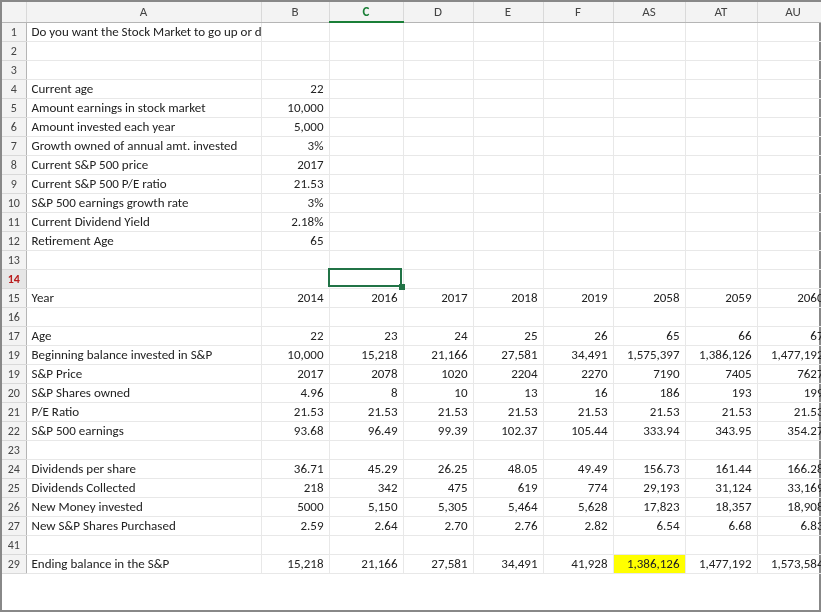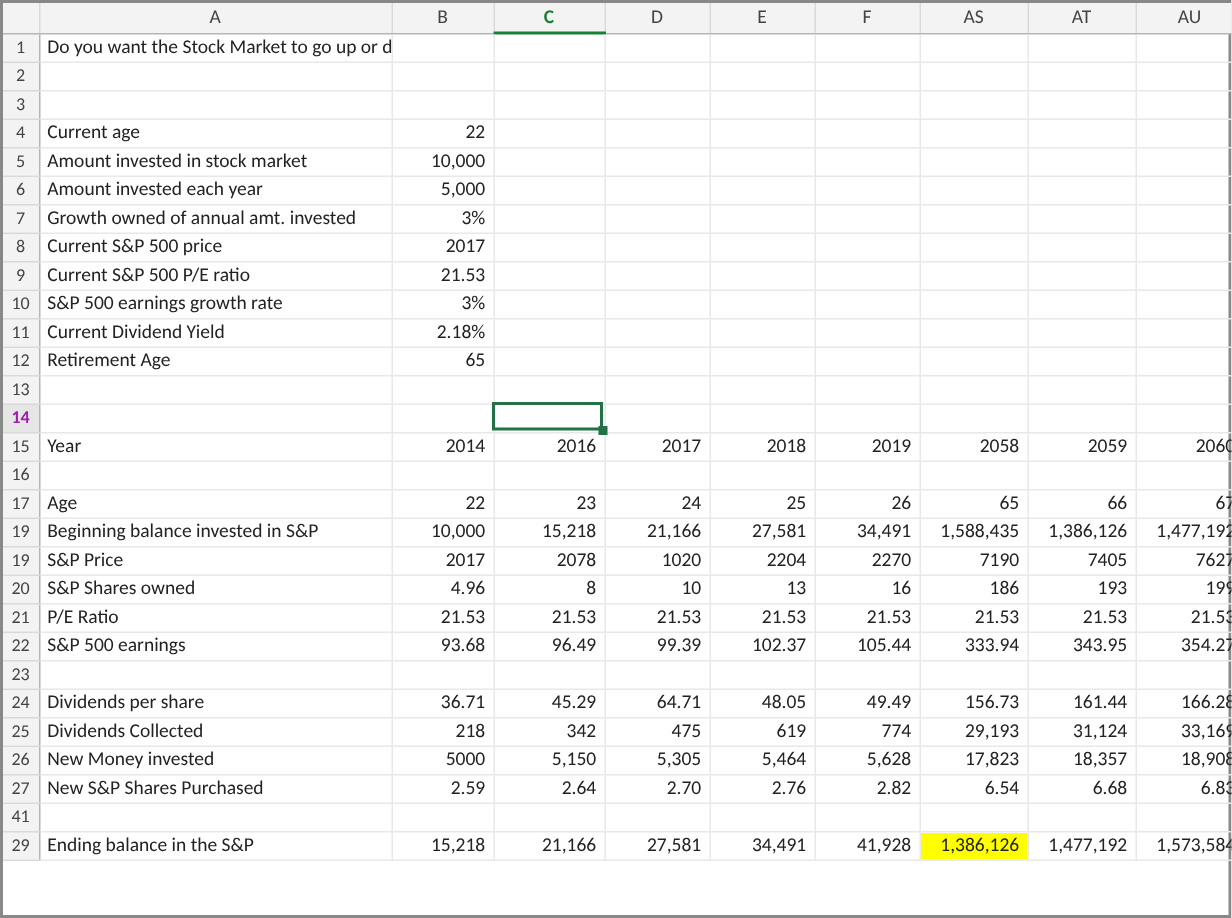--- a/index.html
+++ b/index.html
@@ -6,21 +6,21 @@
   html, body { width: 821px; height: 612px; overflow: hidden; font-family: Calibri, Arial, sans-serif; font-size: 13px; color: #222; background: #fff; }
   .frame { width: 821px; height: 612px; border: 2px solid #888; background: #fff; position: relative; }
   table { border-collapse: collapse; table-layout: fixed; width: 100%; }
 
   
   .hdr td, .hdr th { background: #f3f3f3; border-right: 1px solid #d9d9d9; border-bottom: 1px solid #b5b5b5; text-align: center; height: 20px; font-weight: normal; color: #444; }
   .hdr .active-col { color: #1a7f37; font-weight: bold; border-bottom: 2px solid #1a7f37; }
 
   
   .rowhdr { width: 22px; background: #f3f3f3; border-right: 1px solid #b5b5b5; border-bottom: 1px solid #d9d9d9; text-align: center; color: #444; font-size: 12px; }
-  .rowhdr.active { background: #e6e6e6; font-weight: bold; color: #a21caf; }
+  .rowhdr.active { background: #e6e6e6; font-weight: bold; color: #b91c1c; }
 
   
   td.cell { border-right: 1px solid #e8e8e8; border-bottom: 1px solid #e8e8e8; padding: 0 5px; height: 19px; white-space: nowrap; overflow: hidden; }
   td.cell.num { text-align: right; }
   td.cell.txt { text-align: left; }
   td.cell.highlight { background: #ffff00; }
 
   
   .sel-box { position: absolute; border: 2px solid #217346; pointer-events: none; }
   .sel-handle { position: absolute; width: 6px; height: 6px; background: #217346; pointer-events: none; }
@@ -112,21 +112,21 @@
           <td class="cell num"></td>
           <td class="cell num"></td>
           <td class="cell num"></td>
           <td class="cell num"></td>
           <td class="cell num"></td>
           <td class="cell num"></td>
           <td class="cell num"></td>
         </tr>
         <tr>
           <td class="rowhdr">5</td>
-          <td class="cell txt">Amount invested in stock market</td>
+          <td class="cell txt">Amount earnings in stock market</td>
           <td class="cell num">10,000</td>
           <td class="cell num"></td>
           <td class="cell num"></td>
           <td class="cell num"></td>
           <td class="cell num"></td>
           <td class="cell num"></td>
           <td class="cell num"></td>
           <td class="cell num"></td>
         </tr>
         <tr>
@@ -274,21 +274,21 @@
           <td class="cell num">67</td>
         </tr>
         <tr>
           <td class="rowhdr">19</td>
           <td class="cell txt">Beginning balance invested in S&amp;P</td>
           <td class="cell num">10,000</td>
           <td class="cell num">15,218</td>
           <td class="cell num">21,166</td>
           <td class="cell num">27,581</td>
           <td class="cell num">34,491</td>
-          <td class="cell num">1,588,435</td>
+          <td class="cell num">1,575,397</td>
           <td class="cell num">1,386,126</td>
           <td class="cell num">1,477,192</td>
         </tr>
         <tr>
           <td class="rowhdr">19</td>
           <td class="cell txt">S&amp;P Price</td>
           <td class="cell num">2017</td>
           <td class="cell num">2078</td>
           <td class="cell num">1020</td>
           <td class="cell num">2204</td>
@@ -343,21 +343,21 @@
           <td class="cell num"></td>
           <td class="cell num"></td>
           <td class="cell num"></td>
           <td class="cell num"></td>
         </tr>
         <tr>
           <td class="rowhdr">24</td>
           <td class="cell txt">Dividends per share</td>
           <td class="cell num">36.71</td>
           <td class="cell num">45.29</td>
-          <td class="cell num">64.71</td>
+          <td class="cell num">26.25</td>
           <td class="cell num">48.05</td>
           <td class="cell num">49.49</td>
           <td class="cell num">156.73</td>
           <td class="cell num">161.44</td>
           <td class="cell num">166.28</td>
         </tr>
         <tr>
           <td class="rowhdr">25</td>
           <td class="cell txt">Dividends Collected</td>
           <td class="cell num">218</td>

